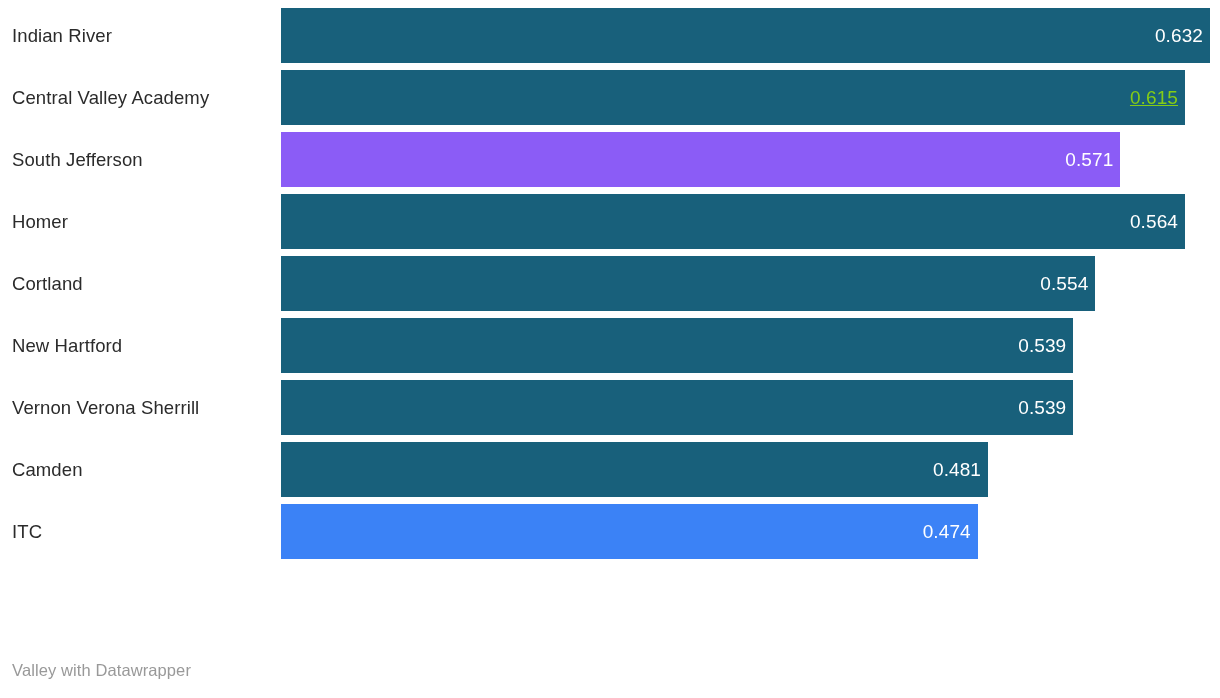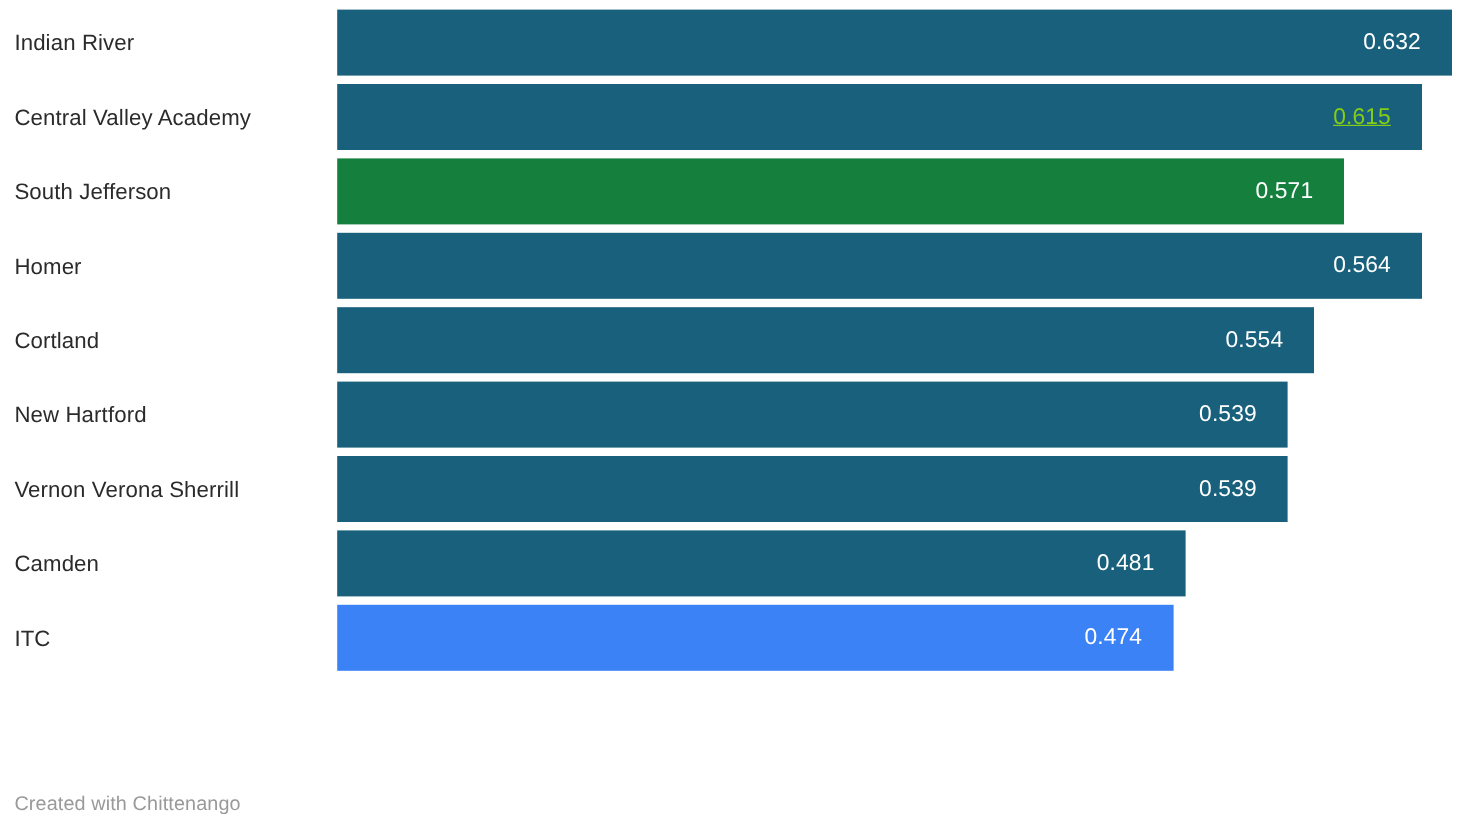--- a/index.html
+++ b/index.html
@@ -61,21 +61,21 @@
     background: #18607b;
     box-sizing: border-box;
     display: flex;
     align-items: center;
     justify-content: flex-end;
   }
 
   .bar-value {
     color: #ffffff;
     font-size: 19px;
-    padding-right: 26px;
+    padding-right: 7px;
     white-space: nowrap;
     letter-spacing: 0.1px;
   }
 
   .chart-footer {
     position: absolute;
     left: 12px;
     top: 661px;
     font-size: 16.5px;
     color: #999999;
@@ -101,21 +101,21 @@
         <div class="bar-label">Central Valley Academy</div>
         <div class="bar-track">
           <div class="bar-fill" style="width: 904.011px; background: rgb(24, 96, 123);">
             <span class="bar-value" style="color: #84cc16; text-decoration: underline;">0.615</span>
           </div>
         </div>
       </div>
       <div class="bar-row">
         <div class="bar-label">South Jefferson</div>
         <div class="bar-track">
-          <div class="bar-fill" style="width: 839.334px; background: #15803d; justify-content: flex-end;">
+          <div class="bar-fill" style="width: 839.334px; background: #8b5cf6; justify-content: flex-end;">
             <span class="bar-value" style="color: rgb(255, 255, 255);">0.571</span>
           </div>
         </div>
       </div>
       <div class="bar-row">
         <div class="bar-label">Homer</div>
         <div class="bar-track">
           <div class="bar-fill" style="width: 904px; background: rgb(24, 96, 123);">
             <span class="bar-value" style="color: rgb(255, 255, 255);">0.564</span>
           </div>
@@ -156,15 +156,15 @@
       <div class="bar-row">
         <div class="bar-label">ITC</div>
         <div class="bar-track">
           <div class="bar-fill" style="width: 696.75px; background: #3b82f6;">
             <span class="bar-value" style="color: rgb(255, 255, 255);">0.474</span>
           </div>
         </div>
       </div>
     </div>
 
-  <div class="chart-footer">Created with Chittenango</div>
+  <div class="chart-footer">Valley with Datawrapper</div>
 
 </div>
 
 </body></html>

